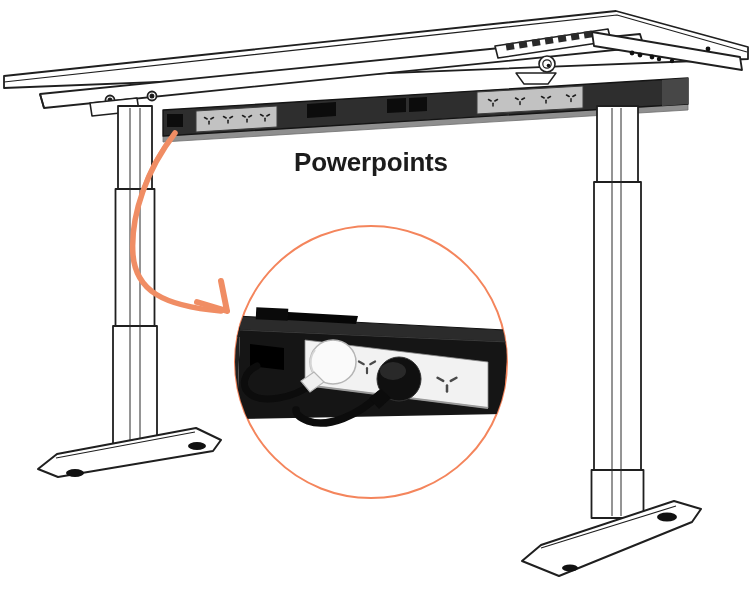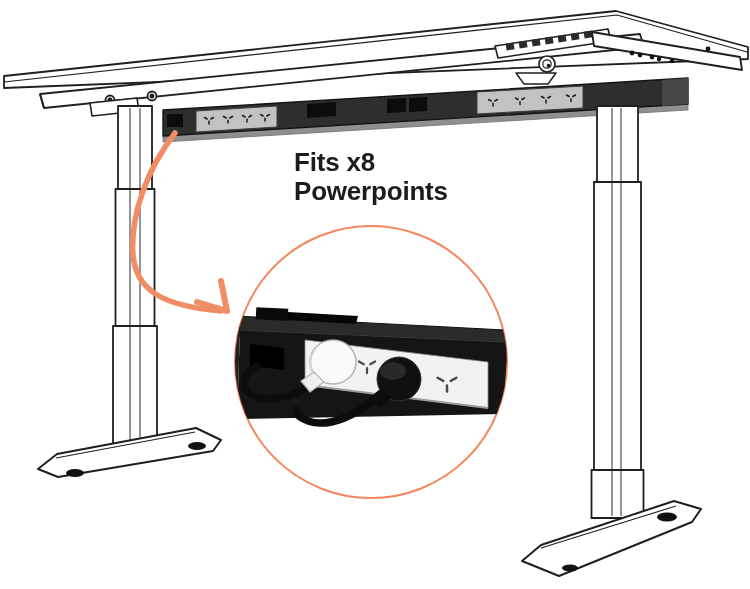--- a/index.html
+++ b/index.html
@@ -181,17 +181,16 @@
         <path d="M380,394 C358,416 328,428 308,421 C300,418 296,414 296,410" stroke="#0c0c0c" stroke-width="7.5" fill="none" stroke-linecap="round"></path>
         <circle cx="399" cy="379" r="22" fill="#101010" stroke="#333" stroke-width="1"></circle>
         <ellipse cx="393" cy="371" rx="13" ry="9" fill="#2e2e2e" opacity="0.85"></ellipse>
         <polygon points="381,389 391,398 379,409 369,398" fill="#0c0c0c"></polygon>
       </g>
     </g>
   </g>
 </svg>
 
 <div class="caption">
-  <div>Fits x8</div>
   <div>Powerpoints</div>
 </div>
 
 </div>
 
 </body></html>

